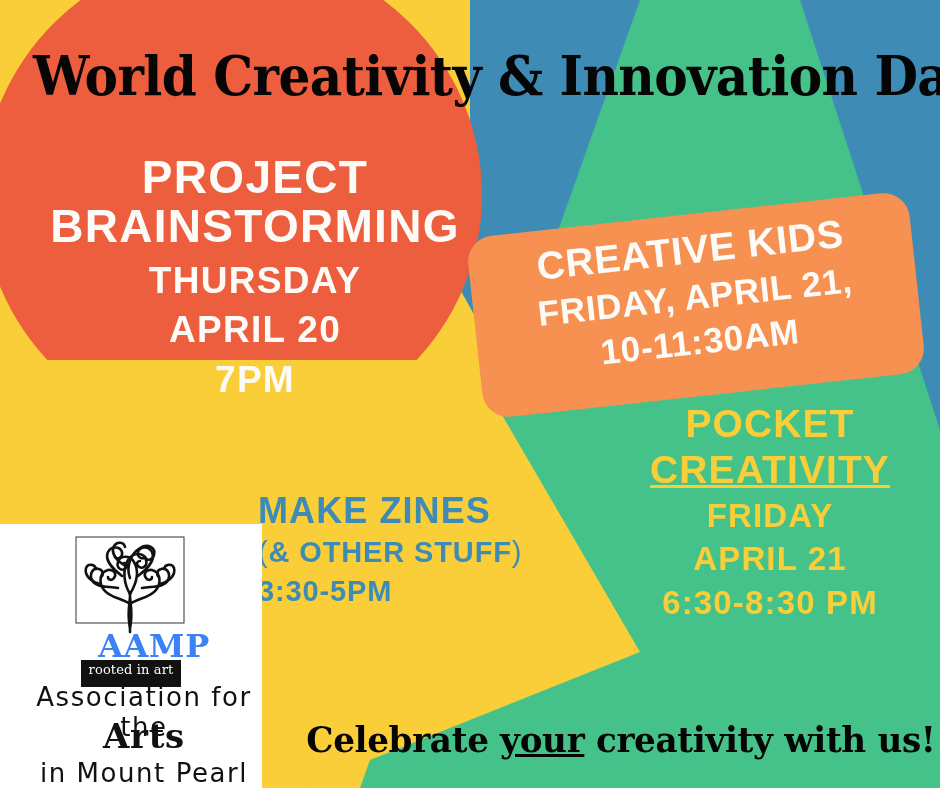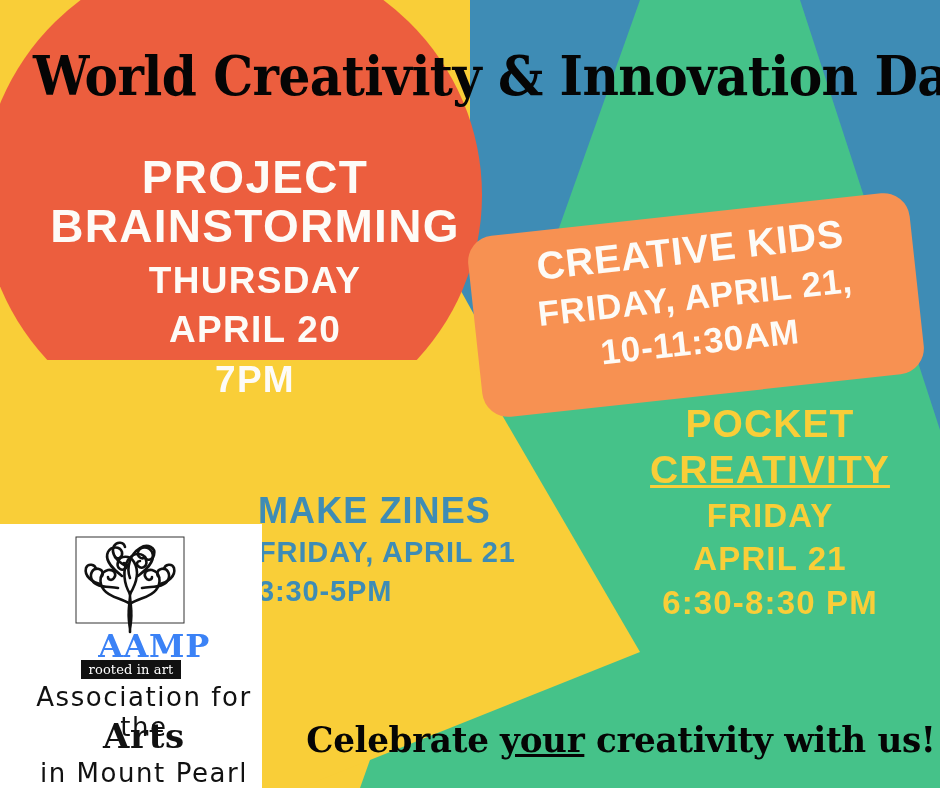--- a/index.html
+++ b/index.html
@@ -71,21 +71,21 @@
     position:absolute;left:0;top:524px;width:262px;height:264px;
     background:#fff;overflow:hidden;
   }
   #logo .mark{position:absolute;left:60px;top:8px;width:140px;height:108px;}
   #aamp{
     position:absolute;left:0;top:106px;width:308px;text-align:center;
     font-family:"DejaVu Serif",serif;font-weight:bold;font-size:32px;
     color:#3b82f6;letter-spacing:.02em;line-height:1;
   }
   #rooted{
-    position:absolute;left:81px;top:136px;width:100px;height:19px;
+    position:absolute;left:81px;top:136px;width:100px;height:27px;
     background:#111;color:#fff;font-family:"DejaVu Serif",serif;
     font-size:13px;text-align:center;line-height:19px;letter-spacing:.01em;
   }
   .hand{
     font-family:"DejaVu Sans",sans-serif;color:#111;text-align:center;
     position:absolute;left:13px;width:262px;letter-spacing:.06em;
   }
   #ln1{top:158px;font-size:26px;}
   #ln2{top:192px;font-size:34px;font-family:"DejaVu Serif",serif;font-weight:bold;letter-spacing:.02em;}
   #ln3{top:234px;font-size:26px;}
@@ -126,21 +126,21 @@
   <div class="blk" id="pc">
     <div class="l1">POCKET</div>
     <div class="l2">CREATIVITY</div>
     <div class="sm">FRIDAY</div>
     <div class="sm">APRIL 21</div>
     <div class="sm">6:30-8:30 PM</div>
   </div>
 
   <div class="blk" id="mz">
     <div class="l1">MAKE ZINES</div>
-    <div class="l3">FRIDAY, APRIL 21</div>
+    <div class="l2"><span class="paren">(</span><span>&amp; OTHER STUFF</span><span class="paren">)</span></div>
     <div class="l4">3:30-5PM</div>
   </div>
 
   <div id="tagline"><span>Celebrate </span><u>your</u><span> creativity with us!</span></div>
 
   <div id="logo">
     <svg class="mark" viewBox="0 0 140 108">
       <rect x="16" y="5" width="108" height="86" fill="none" stroke="#333" stroke-width="1"></rect>
       <g fill="none" stroke="#111" stroke-width="2.6" stroke-linecap="round">
         <path d="M70 100 L70 60"></path>

